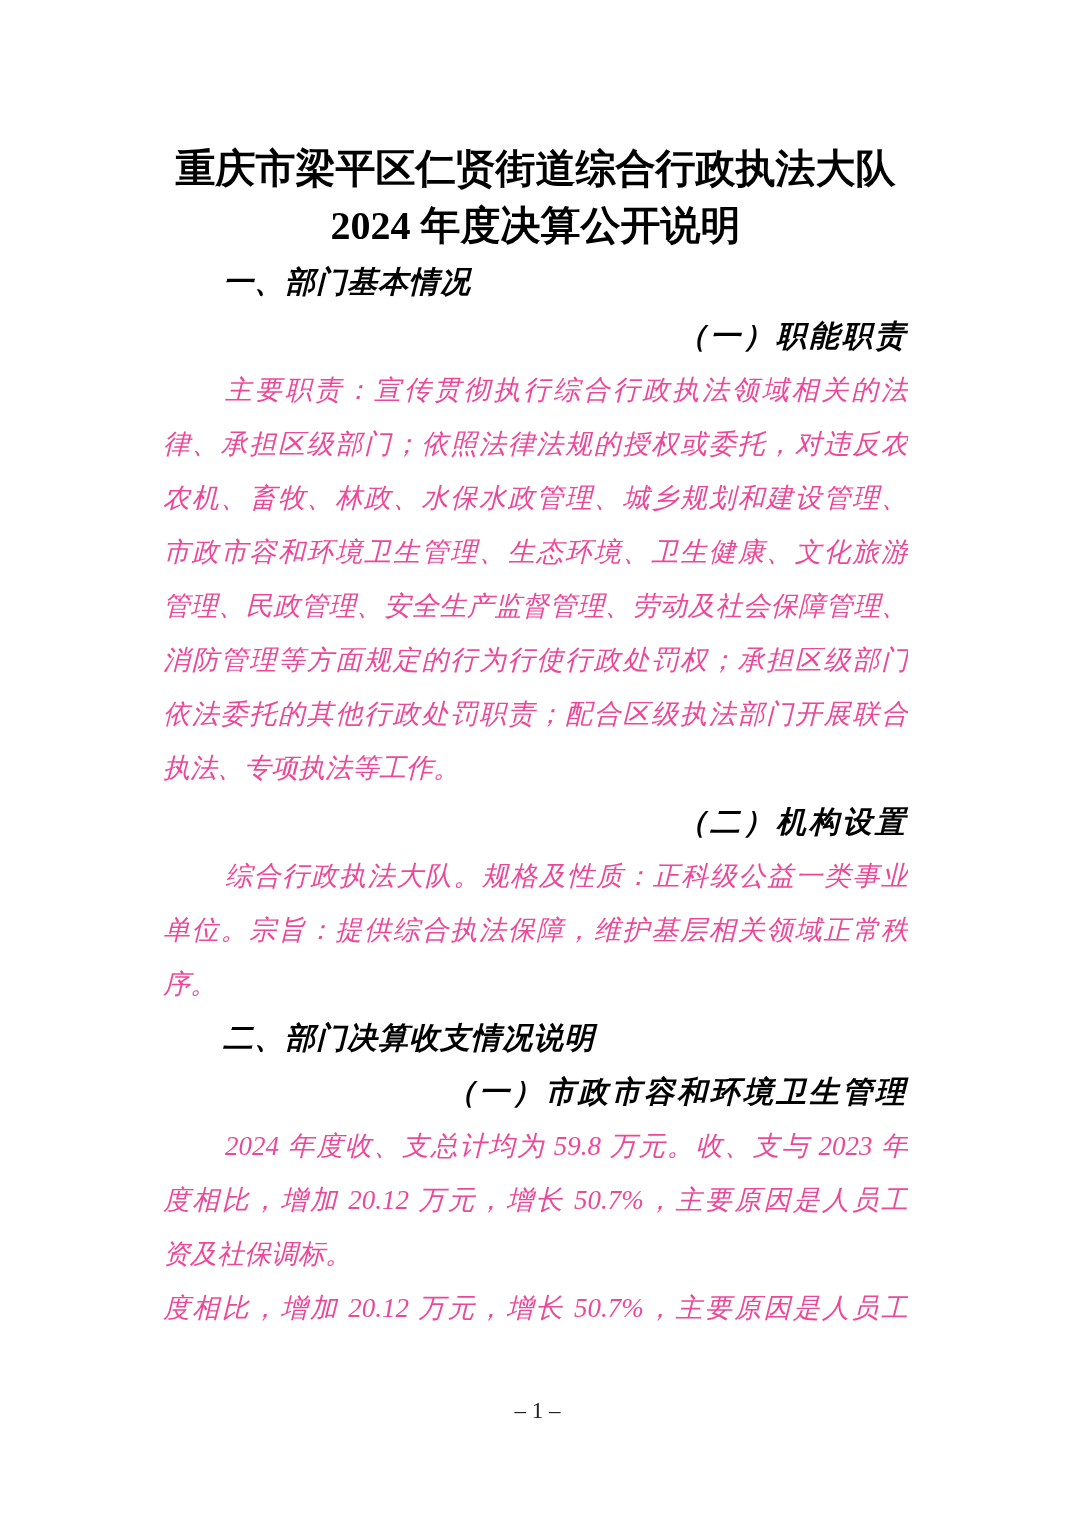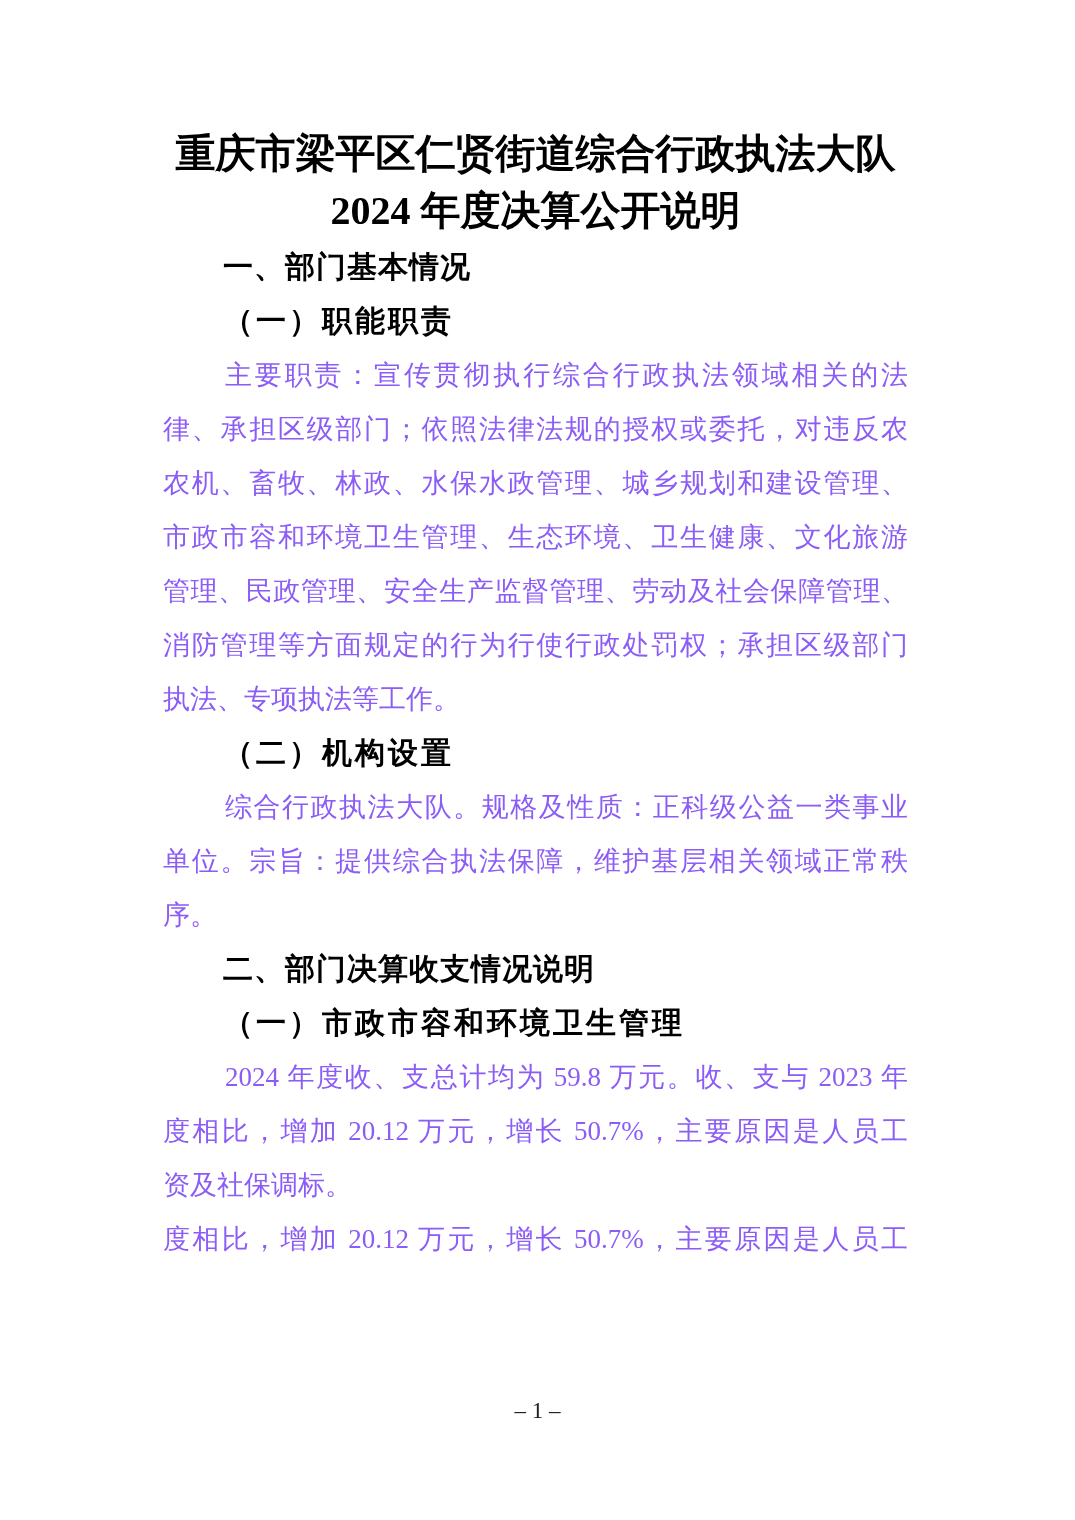--- a/index.html
+++ b/index.html
@@ -13,33 +13,34 @@
     height: 1520px;
     background: #ffffff;
     margin: 0 auto;
     overflow: hidden;
     font-family: "Liberation Serif", "DejaVu Serif", serif;
     color: #000000;
   }
   .doc {
     position: absolute;
     left: 163px;
-    top: 125px;
+    top: 140px;
     width: 745px;
   }
   .title {
     font-size: 40px;
     line-height: 57px;
     font-weight: bold;
     text-align: center;
     color: #000000;
     font-family: "Liberation Serif", "DejaVu Serif", serif;
   }
   .content {
     margin-top: 1px;
+    font-style: italic;
   }
   .ln {
     height: 54px;
     line-height: 54px;
     white-space: nowrap;
   }
   
   .hei {
     font-family: "Liberation Sans", "DejaVu Sans", sans-serif;
     font-size: 30px;
@@ -47,26 +48,27 @@
     padding-left: 60px;
     letter-spacing: 1px;
   }
   
   .kai {
     font-family: "Liberation Serif", "DejaVu Serif", serif;
     font-size: 30px;
     font-weight: bold;
     padding-left: 60px;
     letter-spacing: 3px;
+    text-align: right;
   }
   
   .body {
     font-family: "Liberation Serif", "DejaVu Serif", serif;
     font-size: 27px;
-    color: #8b5cf6;
+    color: #ec4899;
     text-align: justify;
     text-align-last: justify;
     white-space: normal;
     overflow: hidden;
   }
   .first {
     text-indent: 62px;
   }
   .last {
     text-align: right;
@@ -99,20 +101,21 @@
 
     <div class="content">
       <div class="ln hei">一、部门基本情况</div>
       <div class="ln kai">（一）职能职责</div>
       <div class="ln body first">主要职责：宣传贯彻执行综合行政执法领域相关的法</div>
       <div class="ln body">律、承担区级部门；依照法律法规的授权或委托，对违反农业、</div>
       <div class="ln body">农机、畜牧、林政、水保水政管理、城乡规划和建设管理、</div>
       <div class="ln body">市政市容和环境卫生管理、生态环境、卫生健康、文化旅游</div>
       <div class="ln body">管理、民政管理、安全生产监督管理、劳动及社会保障管理、</div>
       <div class="ln body">消防管理等方面规定的行为行使行政处罚权；承担区级部门</div>
+      <div class="ln body">依法委托的其他行政处罚职责；配合区级执法部门开展联合</div>
       <div class="ln body last">执法、专项执法等工作。</div>
       <div class="ln kai">（二）机构设置</div>
       <div class="ln body first">综合行政执法大队。规格及性质：正科级公益一类事业</div>
       <div class="ln body">单位。宗旨：提供综合执法保障，维护基层相关领域正常秩</div>
       <div class="ln body last">序。</div>
       <div class="ln hei">二、部门决算收支情况说明</div>
       <div class="ln kai">（一）市政市容和环境卫生管理</div>
       <div class="ln body first">2024 年度收、支总计均为 59.8 万元。收、支与 2023 年</div>
       <div class="ln body">度相比，增加 20.12 万元，增长 50.7%，主要原因是人员工</div>
       <div class="ln body last">资及社保调标。</div>

